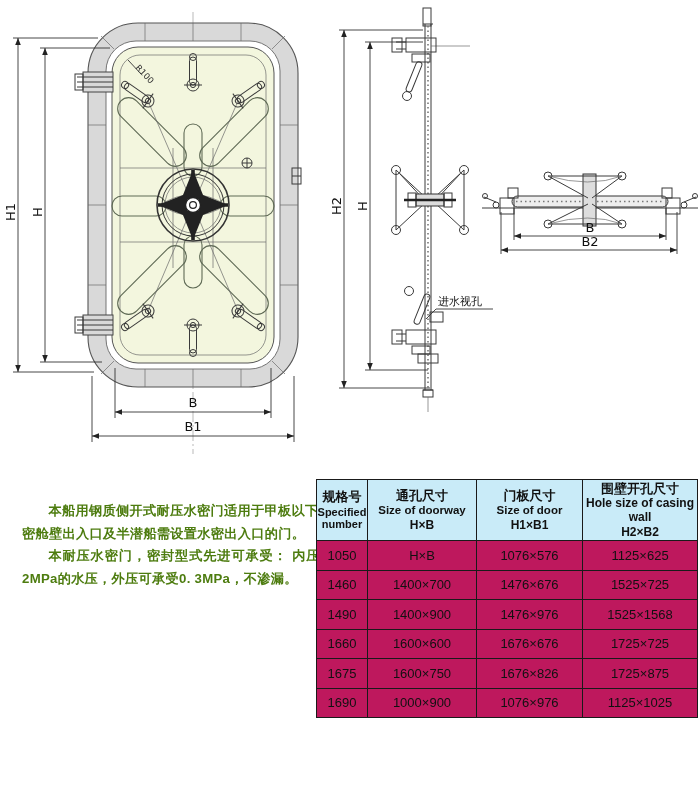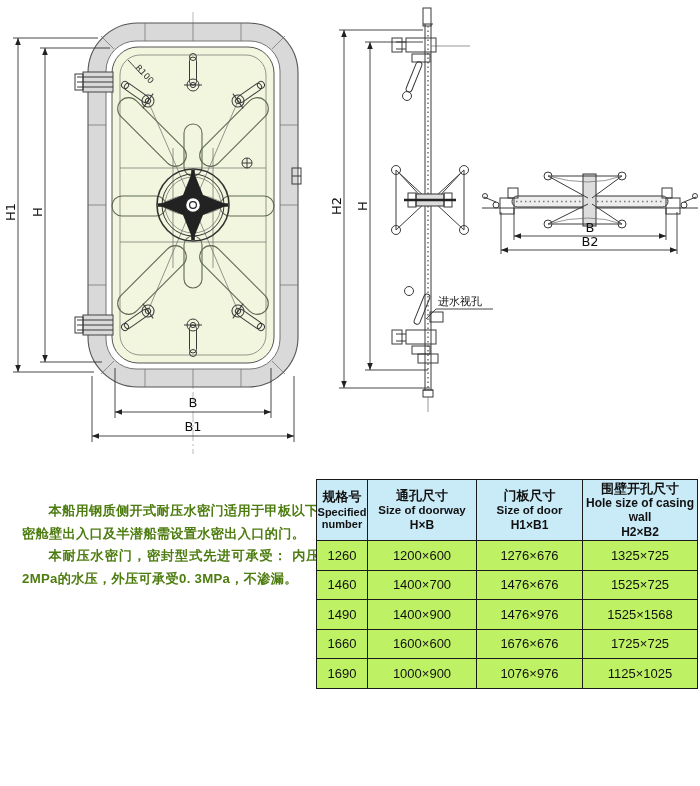--- a/index.html
+++ b/index.html
@@ -24,21 +24,21 @@
   .callout{font-family:"DejaVu Sans",sans-serif;font-size:11px;fill:#111;}
 
   
   .desc{position:absolute;left:22px;top:500px;width:310px;font-size:13.2px;
         line-height:1.72;color:#4d7c0f;text-align:justify;}
   .desc p{text-indent:2em;}
   .desc p.zh{font-weight:bold;letter-spacing:.3px;}
 
   
   table.spec{position:absolute;left:316px;top:479px;width:381px;
-             border-collapse:collapse;table-layout:fixed;background:#bef264;}
+             border-collapse:collapse;table-layout:fixed;background:#be185d;}
   table.spec th,table.spec td{border:1.4px solid var(--table-border);
              text-align:center;vertical-align:middle;color:#111;}
   table.spec thead th{background:var(--table-header-bg);height:57px;padding:1px 0;}
   table.spec td{height:29.5px;font-size:13px;}
   .th-zh{font-size:13px;font-weight:bold;line-height:1.25;}
   .th-en{font-size:11.5px;line-height:1.15;}
   .th-dim{font-size:12px;line-height:1.2;}
   th.c1 .th-en{font-size:11px;}
   th.c4 .th-en{font-size:12px;}
 </style>
@@ -394,44 +394,50 @@
         </th>
         <th class="c4">
           <div class="th-zh">围壁开孔尺寸</div>
           <div class="th-en">Hole size of casing wall</div>
           <div class="th-dim">H2×B2</div>
         </th>
       </tr>
     </thead>
     <tbody>
         <tr>
-          <td>1260</td>
-          <td>1200×600</td>
-          <td>1276×676</td>
-          <td>1325×725</td>
+          <td>1050</td>
+          <td>H×B</td>
+          <td>1076×576</td>
+          <td>1125×625</td>
         </tr>
         <tr>
           <td>1460</td>
           <td>1400×700</td>
           <td>1476×676</td>
           <td>1525×725</td>
         </tr>
         <tr>
           <td>1490</td>
           <td>1400×900</td>
           <td>1476×976</td>
           <td>1525×1568</td>
         </tr>
         <tr>
           <td>1660</td>
           <td>1600×600</td>
           <td>1676×676</td>
           <td>1725×725</td>
         </tr>
         <tr>
+          <td>1675</td>
+          <td>1600×750</td>
+          <td>1676×826</td>
+          <td>1725×875</td>
+        </tr>
+        <tr>
           <td>1690</td>
           <td>1000×900</td>
           <td>1076×976</td>
           <td>1125×1025</td>
         </tr>
       </tbody>
   </table>
 
 </div>
 

